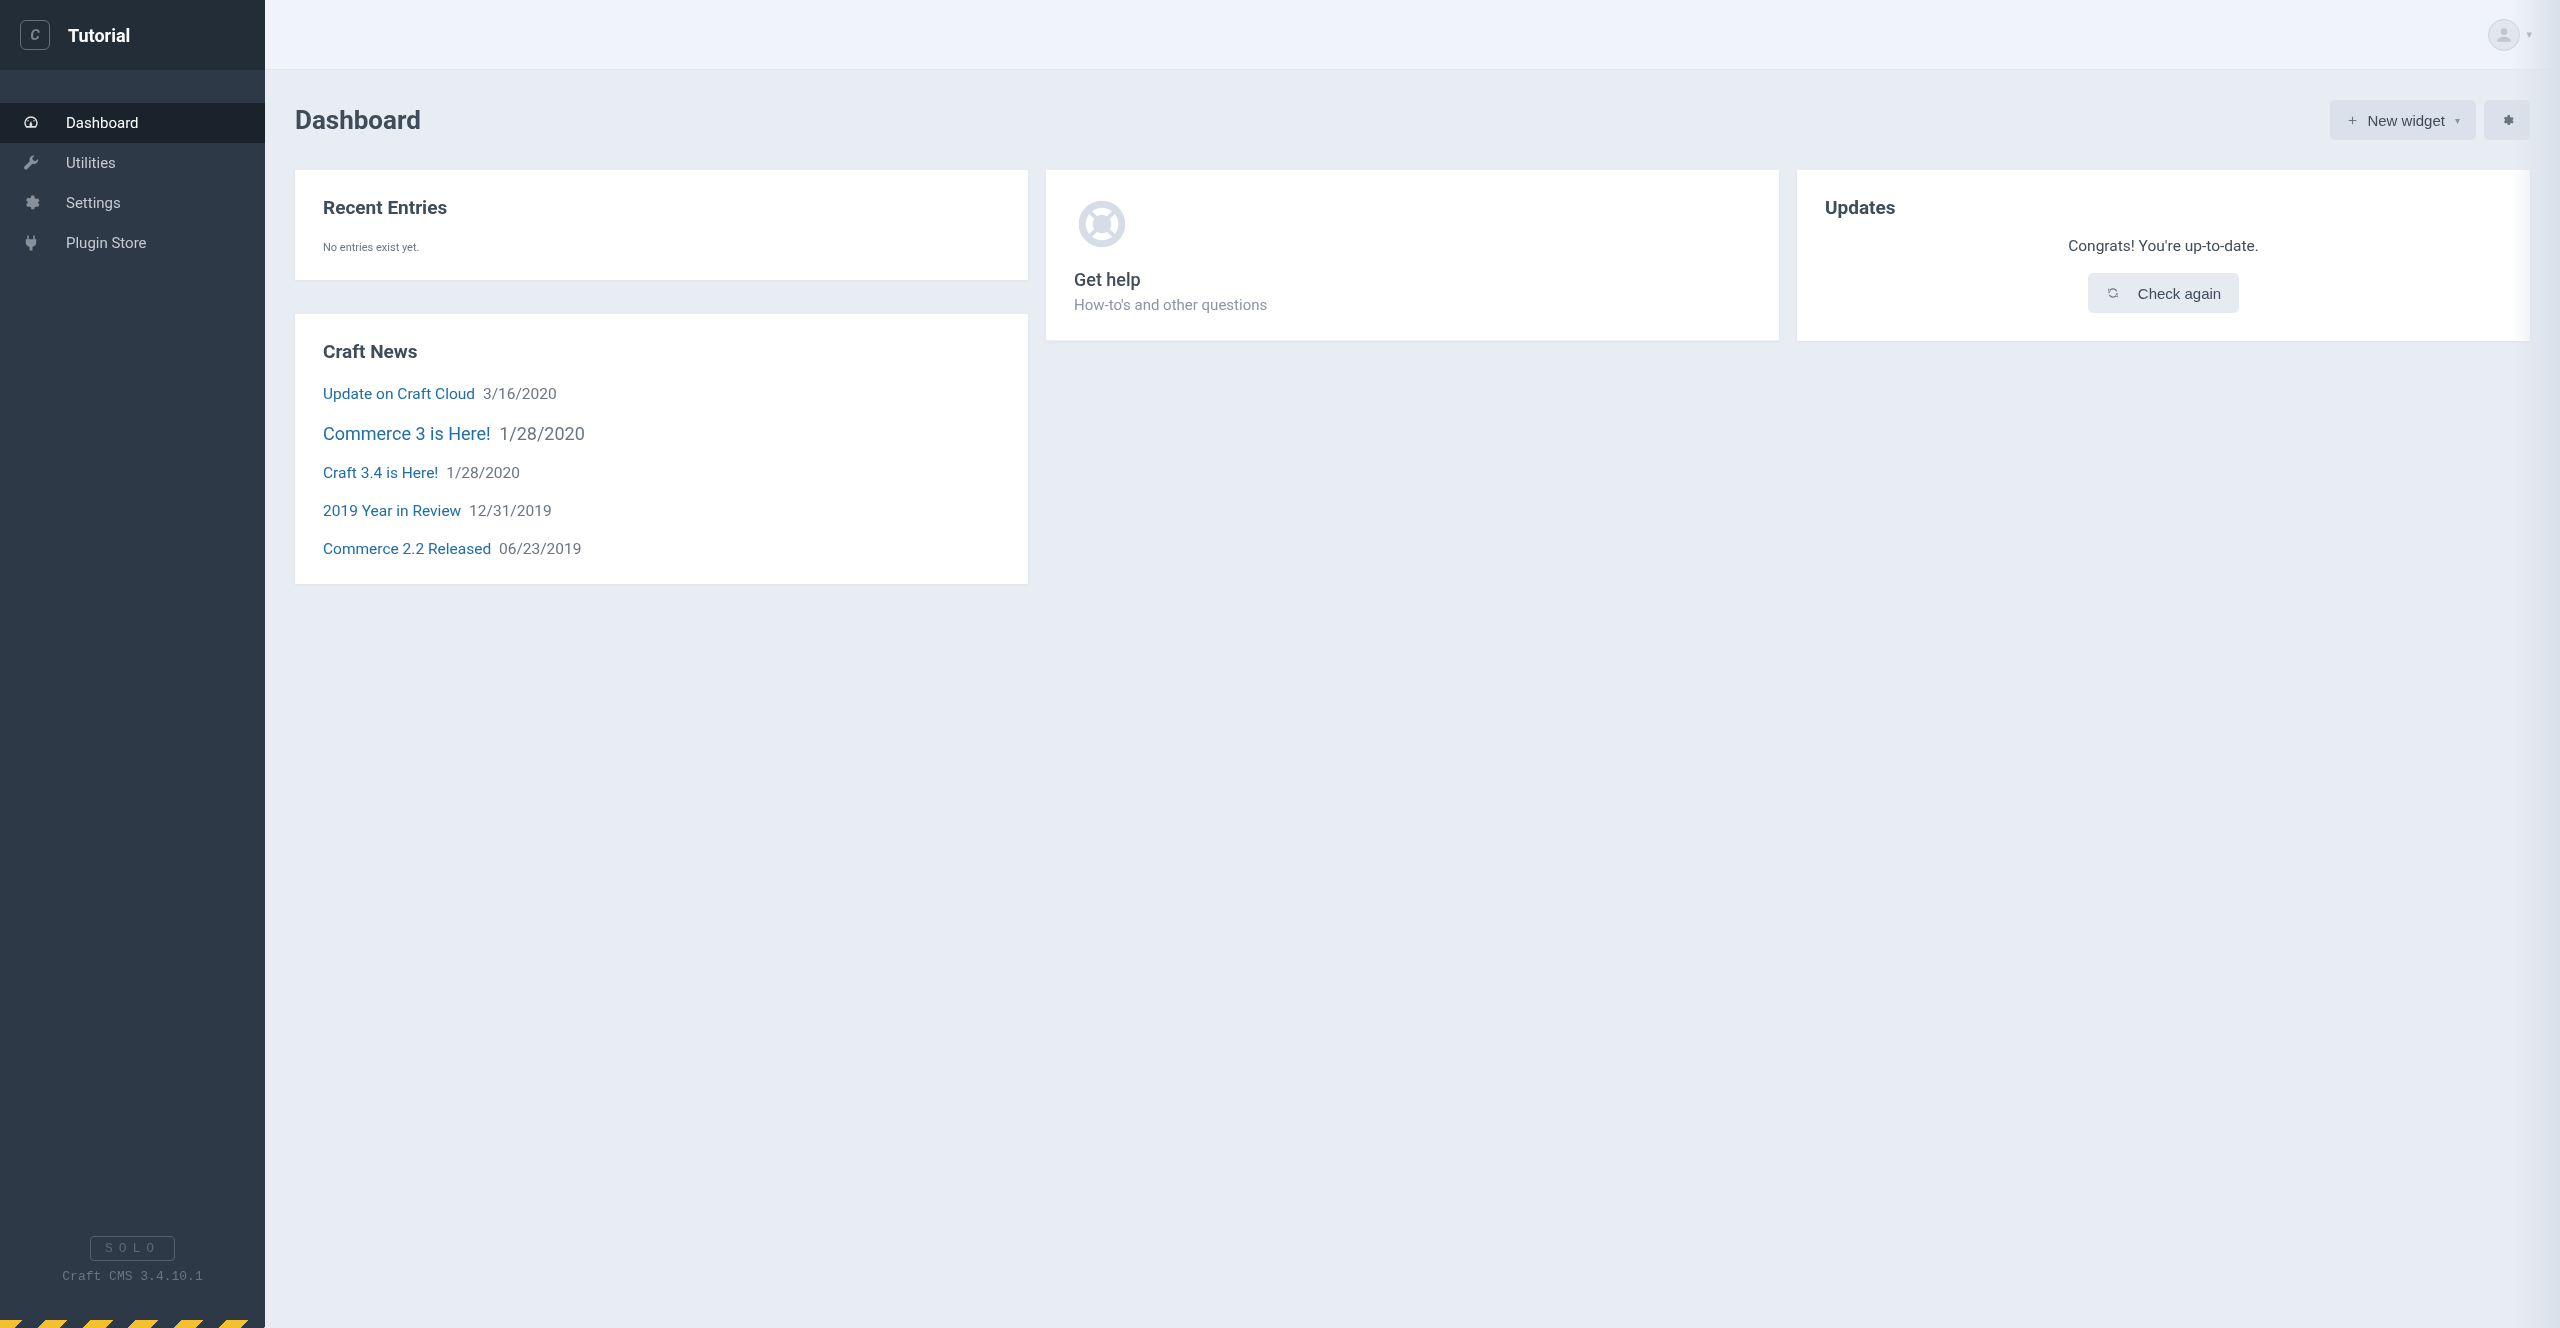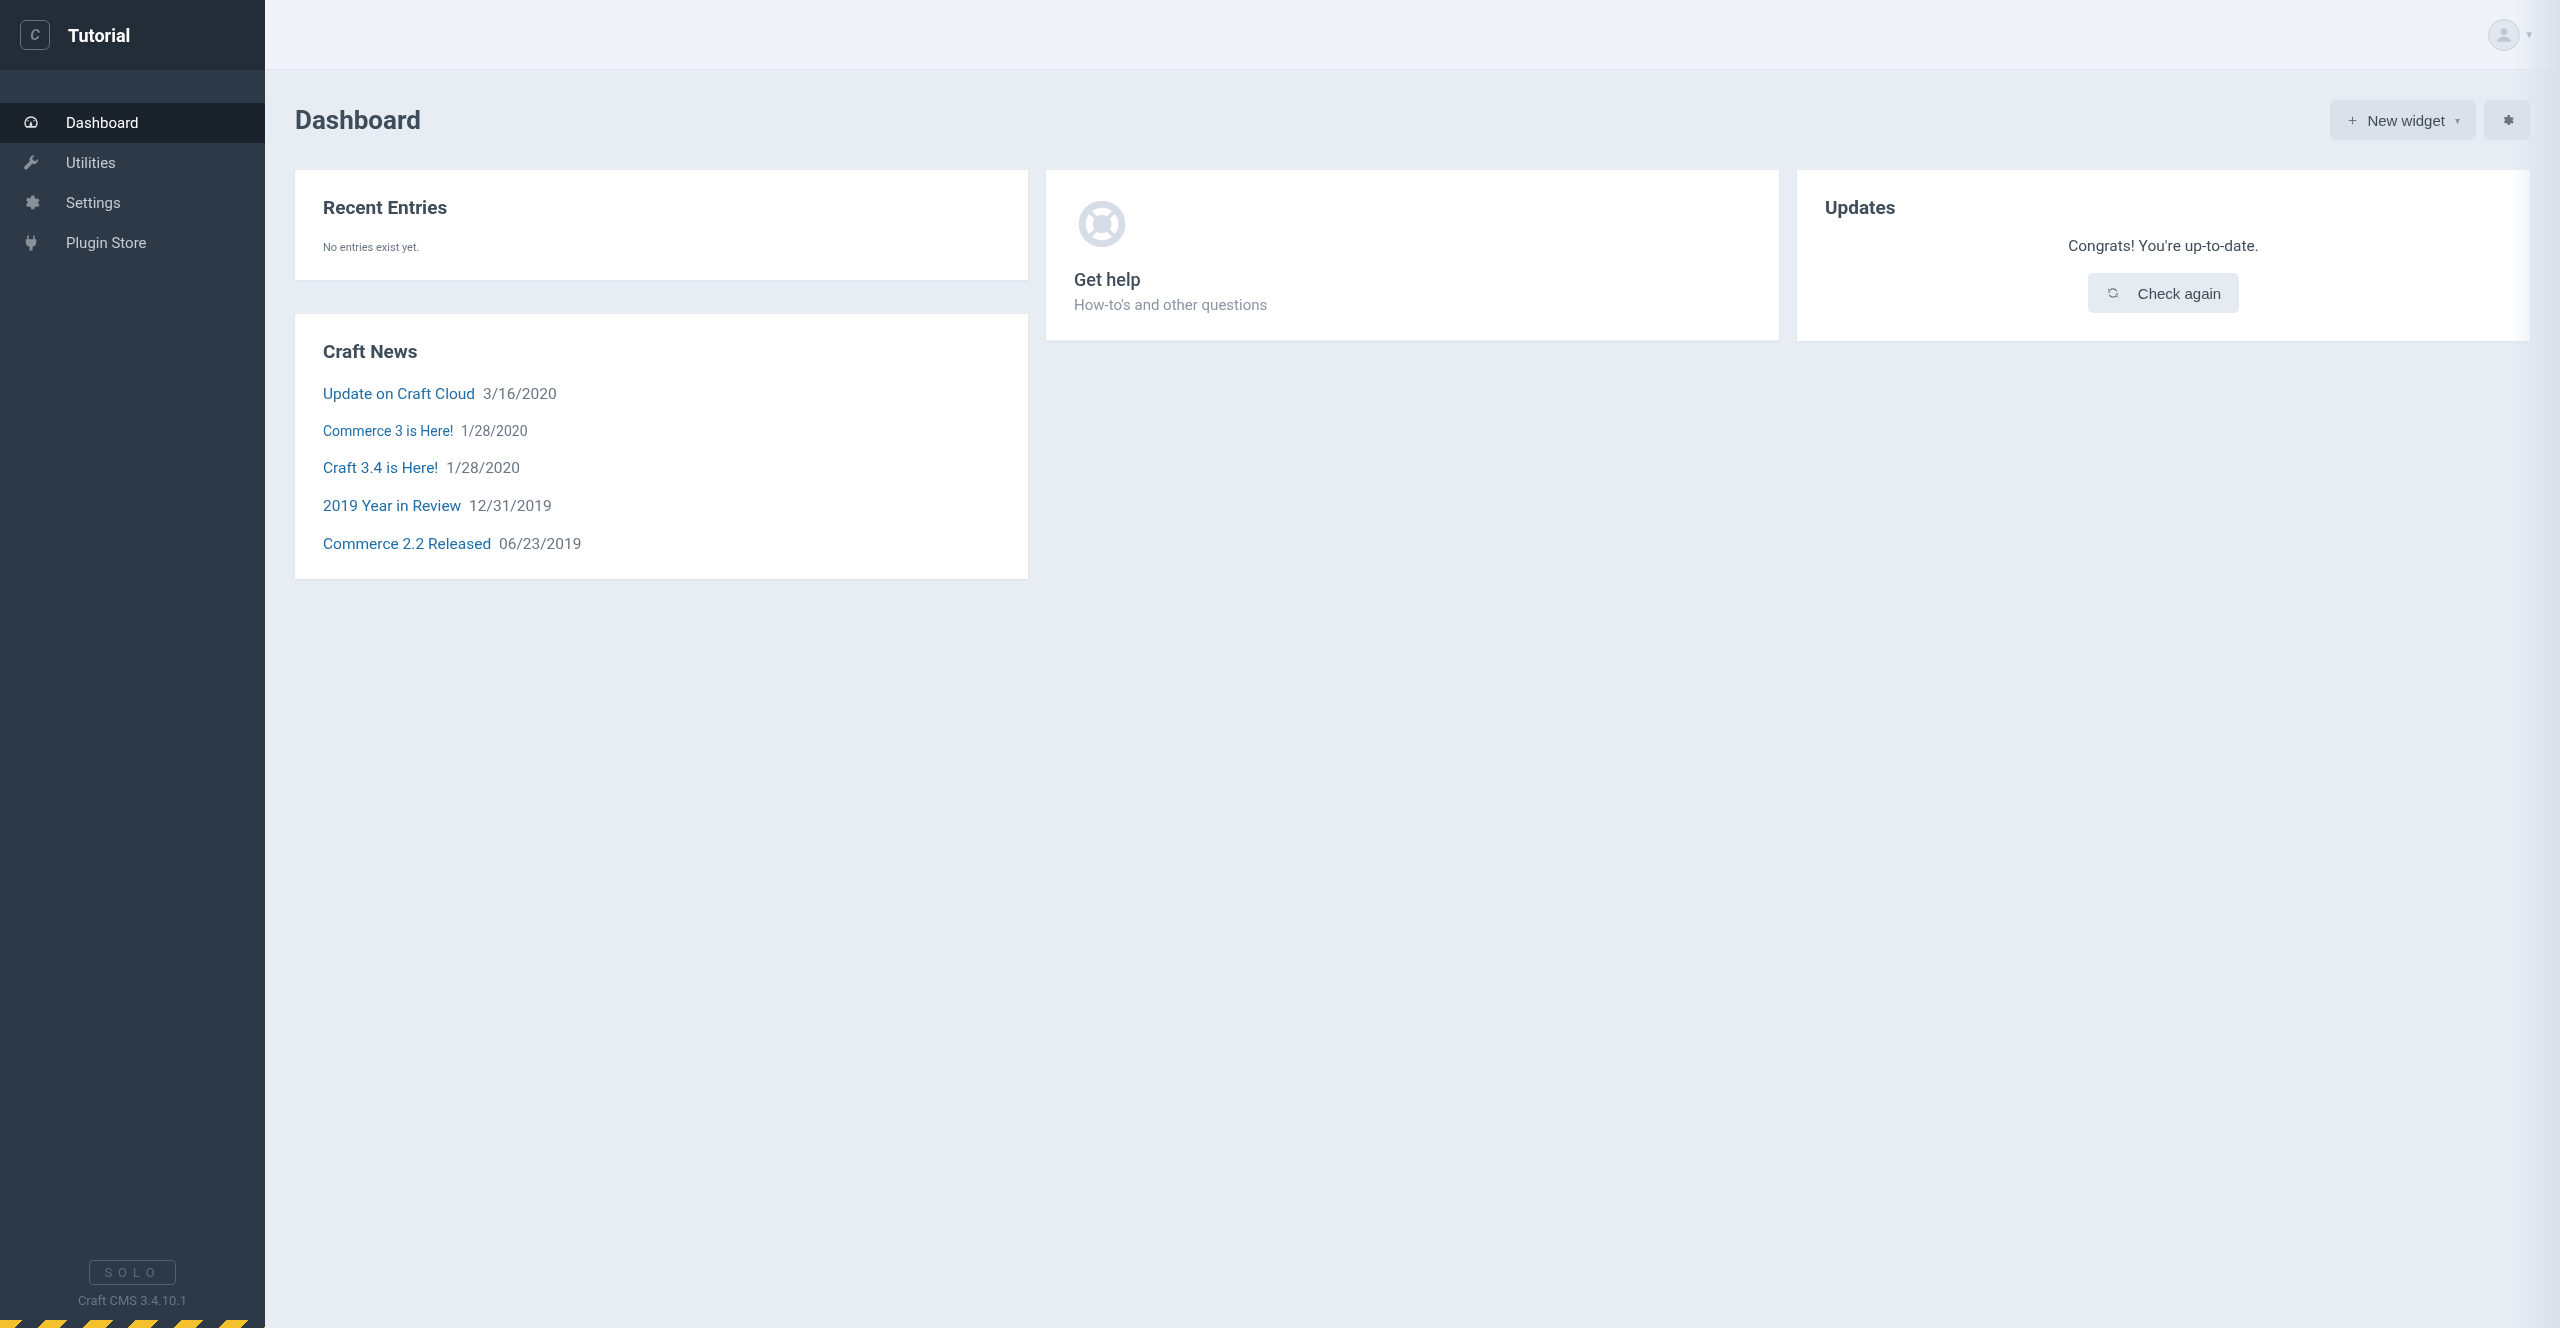--- a/index.html
+++ b/index.html
@@ -65,23 +65,24 @@
     align-items: center;
     justify-content: center;
     opacity: .6;
   }
   .nav-item.active .nav-icon { opacity: .85; }
   .nav-icon svg { width: 18px; height: 18px; fill: currentColor; }
 
   .sidebar-footer {
     margin-top: auto;
     text-align: center;
-    padding-bottom: 20px;
+    padding-bottom: 44px;
     color: #6a7582;
     font-size: 13px;
+    font-family: Liberation Mono, monospace;
   }
   .solo-badge {
     display: inline-block;
     border: 1px solid #555f6c;
     padding: 4px 14px;
     border-radius: 4px;
     letter-spacing: 6px;
     font-size: 13px;
     color: #5e6975;
     margin-bottom: 8px;
@@ -295,21 +296,21 @@
               <div class="card-title">Recent Entries</div>
               <div class="muted" style="font-size:11px">No entries exist yet.</div>
             </div>
           </div>
 
           <div class="card">
             <div class="card-body">
               <div class="card-title">Craft News</div>
               <ul class="news-list" id="news-list">
                   <li style="font-size: 15.5px;"><a class="news-link" href="#">Update on Craft Cloud</a> <span class="news-date">3/16/2020</span></li>
-                  <li style="font-size: 14px;"><a class="news-link" href="#">Commerce 3 is Here!</a> <span class="news-date">1/28/2020</span></li>
+                  <li style="font-size: 18px;"><a class="news-link" href="#">Commerce 3 is Here!</a> <span class="news-date">1/28/2020</span></li>
                   <li style="font-size: 15.5px;"><a class="news-link" href="#">Craft 3.4 is Here!</a> <span class="news-date">1/28/2020</span></li>
                   <li style="font-size: 15.5px;"><a class="news-link" href="#">2019 Year in Review</a> <span class="news-date">12/31/2019</span></li>
                   <li style="font-size: 15.5px;"><a class="news-link" href="#">Commerce 2.2 Released</a> <span class="news-date">06/23/2019</span></li>
                 </ul>
             </div>
           </div>
         </div>
 
         <div class="col">
           <div class="card support-stack">

